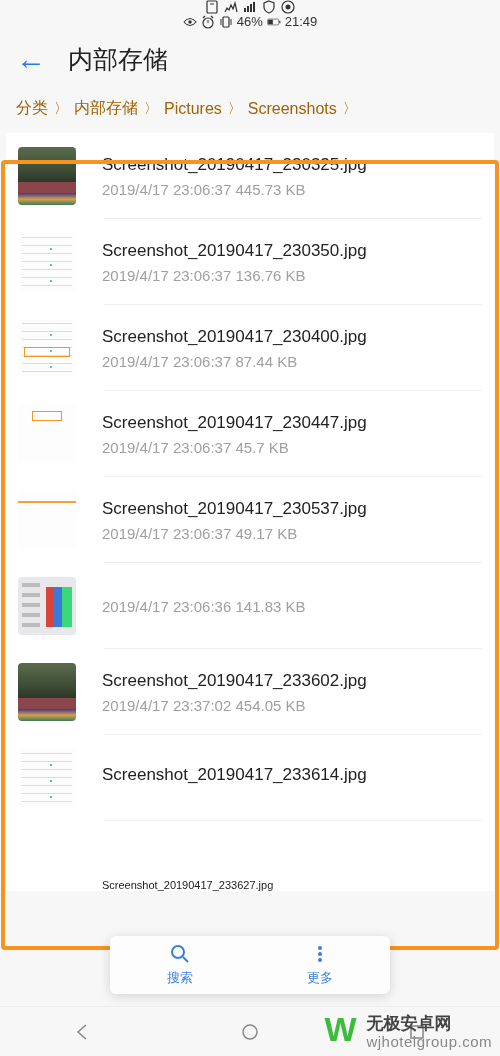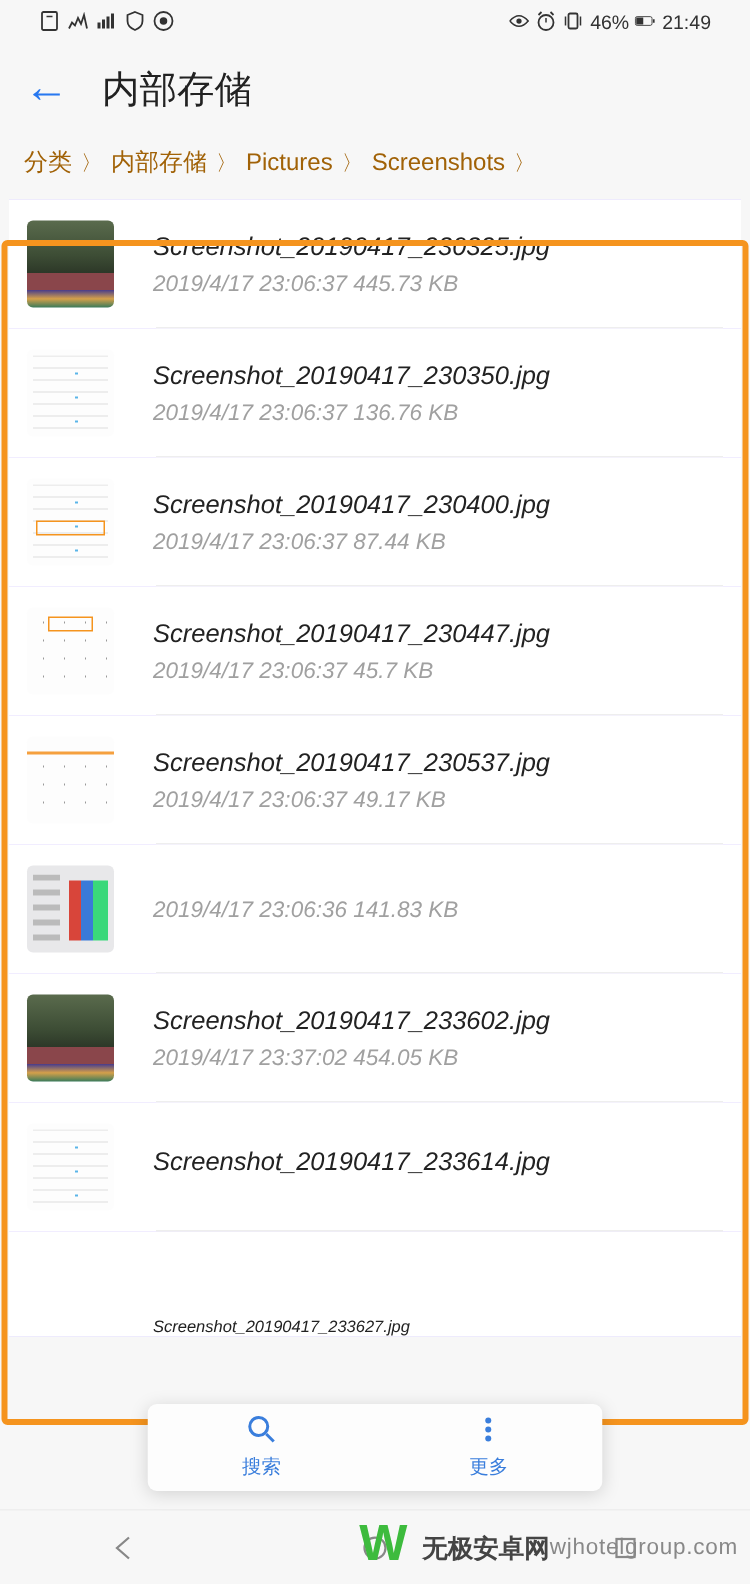--- a/index.html
+++ b/index.html
@@ -13,20 +13,21 @@
     }
     .status-bar {
       height: 28px;
       background: #f7f7f7;
       display: flex;
       justify-content: space-between;
       align-items: center;
       padding: 0 26px;
       font-size: 13px;
       color: #333;
+      flex-direction: column;
     }
     .status-left { display: flex; gap: 5px; align-items: center; }
     .status-right { display: flex; gap: 4px; align-items: center; }
     .status-icon { width: 14px; height: 14px; display: inline-flex; align-items: center; justify-content: center; }
     .header {
       display: flex;
       align-items: center;
       padding: 14px 16px;
       background: #f7f7f7;
     }
@@ -48,24 +49,23 @@
       padding: 8px 16px 14px;
       font-size: 16px;
       color: #888;
       gap: 6px;
       background: #f7f7f7;
       flex-wrap: wrap;
     }
     .breadcrumb span { cursor: pointer; color: #a16207; }
     .chevron { color: #bbb; font-size: 14px; }
     .list-wrapper {
-      background: #c4b5fd;
+      background: #0f766e;
       margin: 0 6px;
       position: relative;
-      font-style: italic;
     }
     .highlight-box {
       position: absolute;
       border: 4px solid #f5941e;
       border-radius: 4px;
       pointer-events: none;
       z-index: 5;
       left: 1px;
       right: 1px;
       top: 160px;
@@ -206,21 +206,21 @@
       font-size: 11px;
       color: #222;
       margin-left: 84px;
       margin-top: 44px;
     }
     .bottom-menu {
       position: absolute;
       left: 50%;
       transform: translateX(-50%);
       bottom: 62px;
-      width: 303px;
+      width: 280px;
       height: 58px;
       background: #fdfdfd;
       border-radius: 6px;
       box-shadow: 0 2px 12px rgba(0,0,0,0.15);
       display: flex;
       z-index: 8;
     }
     .menu-item {
       flex: 1;
       display: flex;
@@ -267,21 +267,21 @@
     }
     .wm-logo::before {
       content: "W";
       position: absolute;
       font-size: 34px;
       font-weight: 900;
       color: #3dbb3d;
       left: 0; top: -4px;
       font-family: Arial Black, sans-serif;
     }
-    .wm-text { display: flex; line-height: 1.1; }
+    .wm-text { display: flex; flex-direction: column; line-height: 1.1; }
     .wm-main { font-size: 17px; font-weight: 600; color: #444; }
     .wm-sub { font-size: 15px; color: #888; letter-spacing: 0.5px; }
   </style>
 </head>
 <body>
 
 <div class="status-bar">
   <div class="status-left">
     <span class="status-icon">
       <svg width="12" height="14" viewBox="0 0 12 14">

